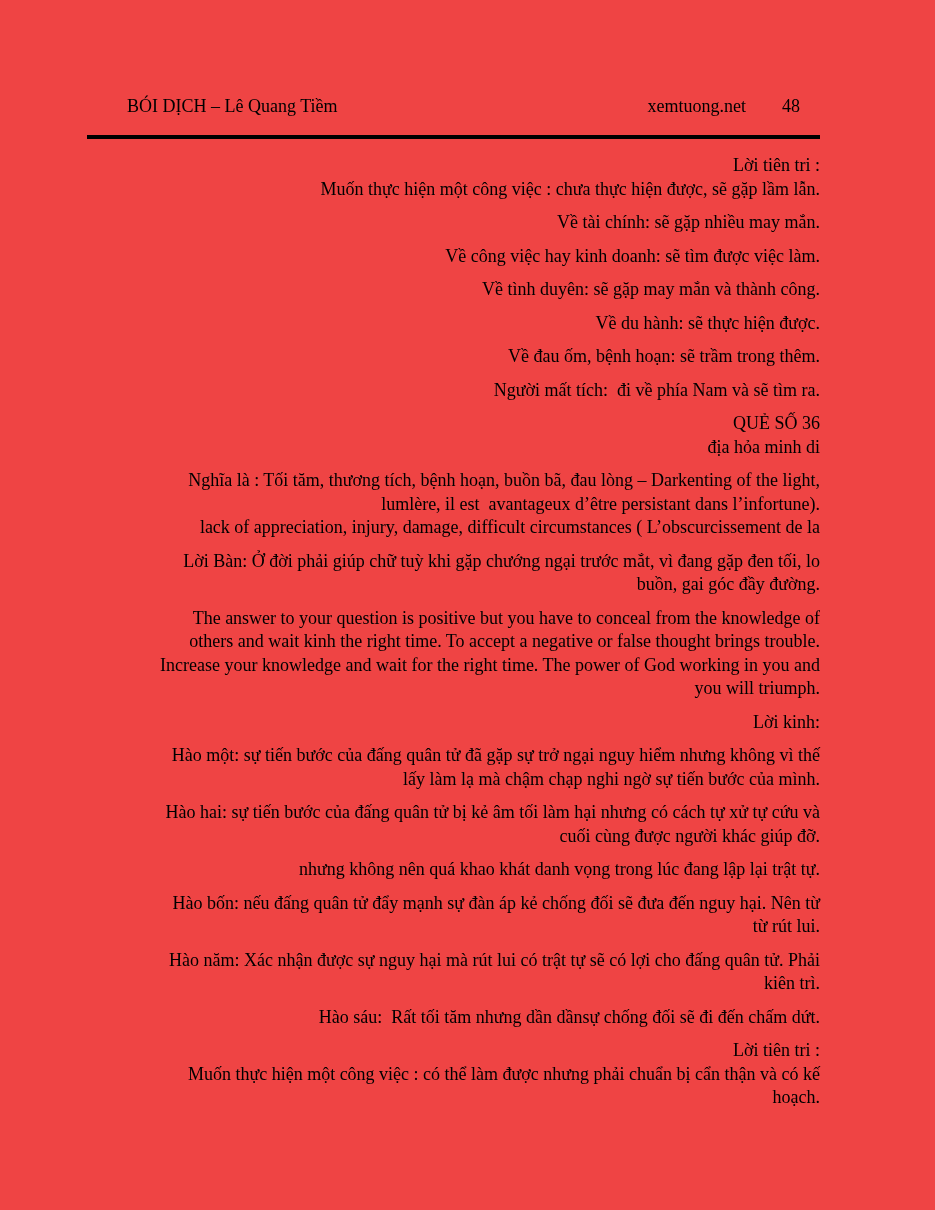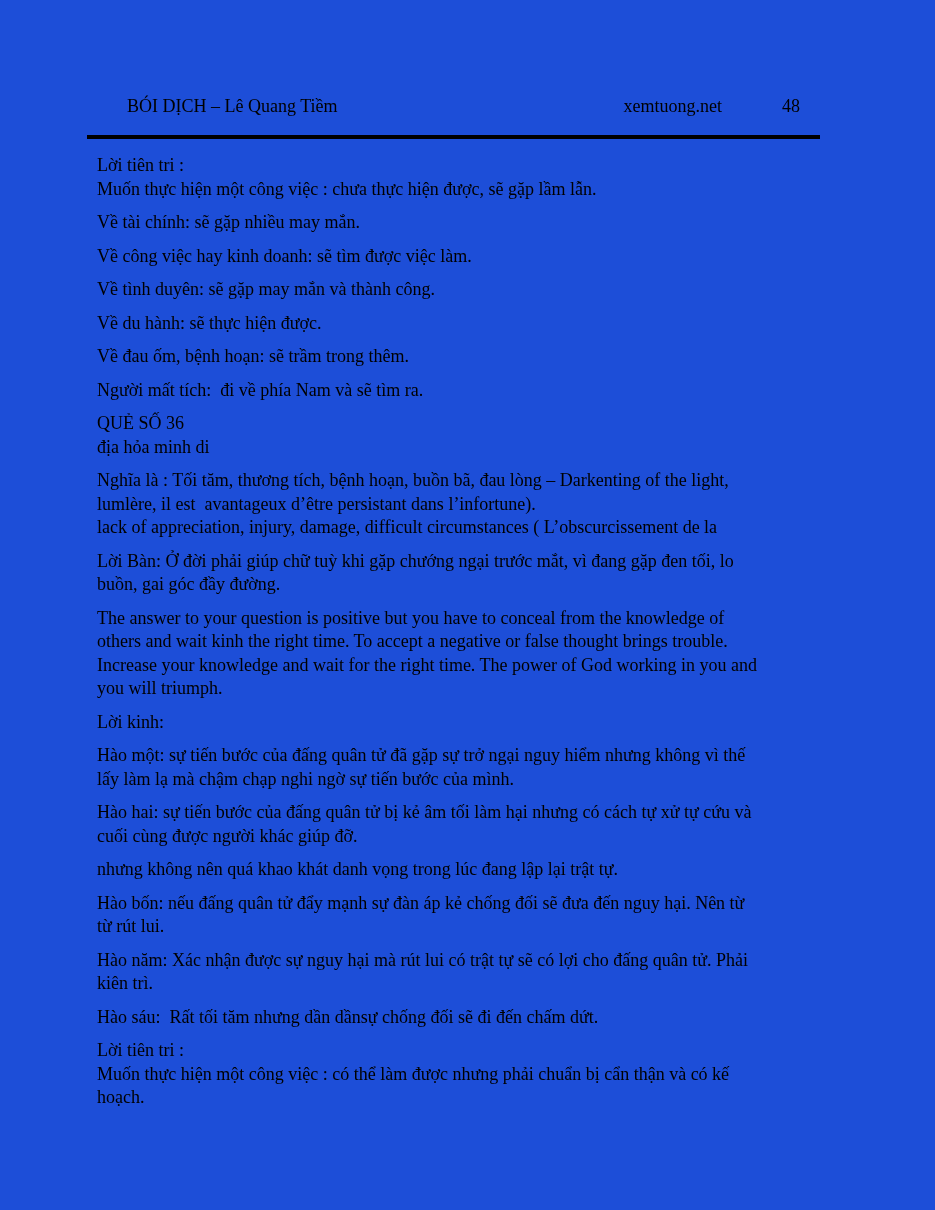--- a/index.html
+++ b/index.html
@@ -1,21 +1,21 @@
 <!DOCTYPE html>
 <html><head>
 <meta charset="utf-8">
 <style>
   * { margin: 0; padding: 0; box-sizing: border-box; }
   html, body { background: #e8e8e8; }
   .page {
     position: relative;
     width: 935px;
     height: 1210px;
-    background: #1d4ed8;
+    background: #ef4444;
     font-family: "Liberation Serif", "DejaVu Serif", serif;
     color: #000000;
     overflow: hidden;
   }
   .content-frame {
     margin-left: 87px;
     width: 733px;
     padding-top: 54px;
   }
   .header-row {
@@ -24,39 +24,40 @@
     font-size: 18px;
     line-height: 24px;
   }
   .header-title {
     flex: 1;
     padding-left: 40px;
     white-space: pre;
   }
   .header-site { white-space: pre; margin-top: 40px; }
   .header-page {
-    margin-left: 60px;
+    margin-left: 36px;
     padding-right: 20px;
     white-space: pre;
   }
   .rule {
     height: 4px;
     background: #000000;
     margin-top: 17px;
   }
   .doc-body {
     margin-top: 15px;
     padding-left: 10px;
     font-size: 18px;
     line-height: 23.5px;
   }
   .para { margin: 0 0 10px 0; }
   .line {
     display: block;
     white-space: pre;
+    text-align: right;
   }
 </style>
 </head>
 <body>
 
 <div class="page">
   <div class="content-frame">
 
     <div class="header-row">
       <span class="header-title">BÓI DỊCH – Lê Quang Tiềm</span>

